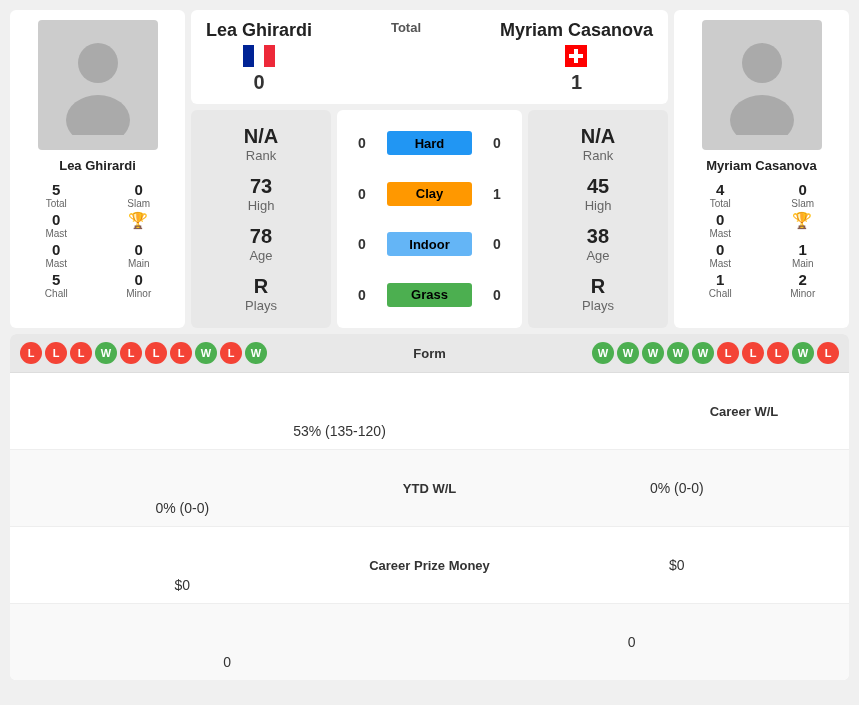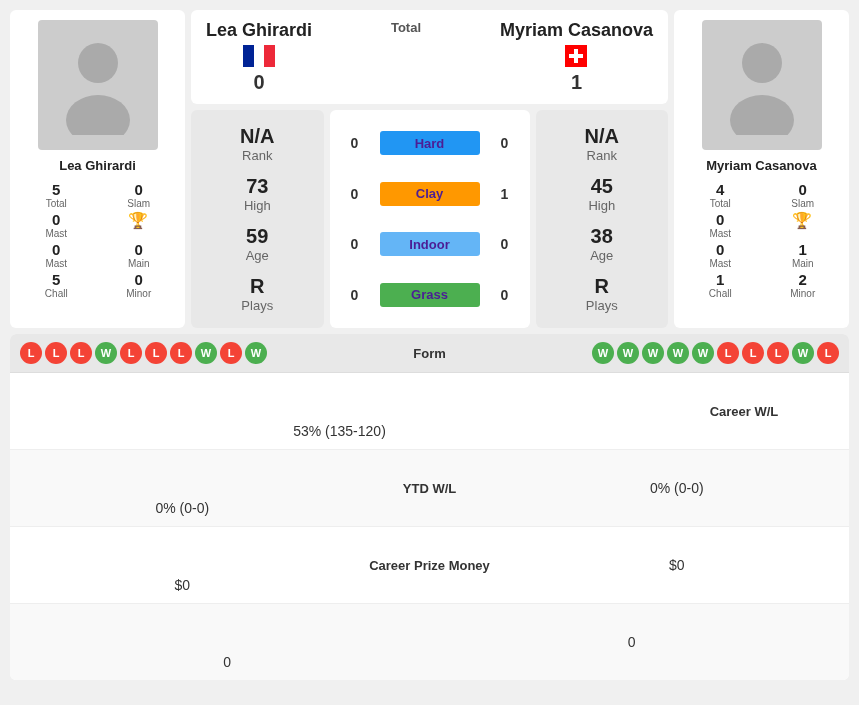--- a/index.html
+++ b/index.html
@@ -116,27 +116,27 @@
       padding: 4px 0;
     }
     .surface-score {
       font-size: 14px;
       font-weight: bold;
       color: #333;
       width: 30px;
       text-align: center;
     }
     .surface-badge {
-      width: 100px;
+      width: 85px;
       height: 24px;
       border-radius: 3px;
       display: flex;
       align-items: center;
       justify-content: center;
-      color: #4c1d95;
+      color: #000000;
       font-weight: bold;
       font-size: 13px;
     }
     .badge-hard { background: #2196F3; }
     .badge-clay { background: #FF9800; }
     .badge-indoor { background: #64B5F6; }
     .badge-grass { background: #4CAF50; }
     .rank-card {
       background: #e8e8e8;
       border-radius: 6px;
@@ -330,21 +330,21 @@
         <div class="rank-card">
           <div class="rank-item">
             <div class="rank-value">N/A</div>
             <div class="rank-sub">Rank</div>
           </div>
           <div class="rank-item">
             <div class="rank-value">73</div>
             <div class="rank-sub">High</div>
           </div>
           <div class="rank-item">
-            <div class="rank-value">59</div>
+            <div class="rank-value">78</div>
             <div class="rank-sub">Age</div>
           </div>
           <div class="rank-item">
             <div class="rank-value">R</div>
             <div class="rank-sub">Plays</div>
           </div>
         </div>
 
         <div style="background:#fff;border-radius:6px;flex:1;display:flex;flex-direction:column;justify-content:space-around;padding:8px 10px;">
           <div class="surface-row">

